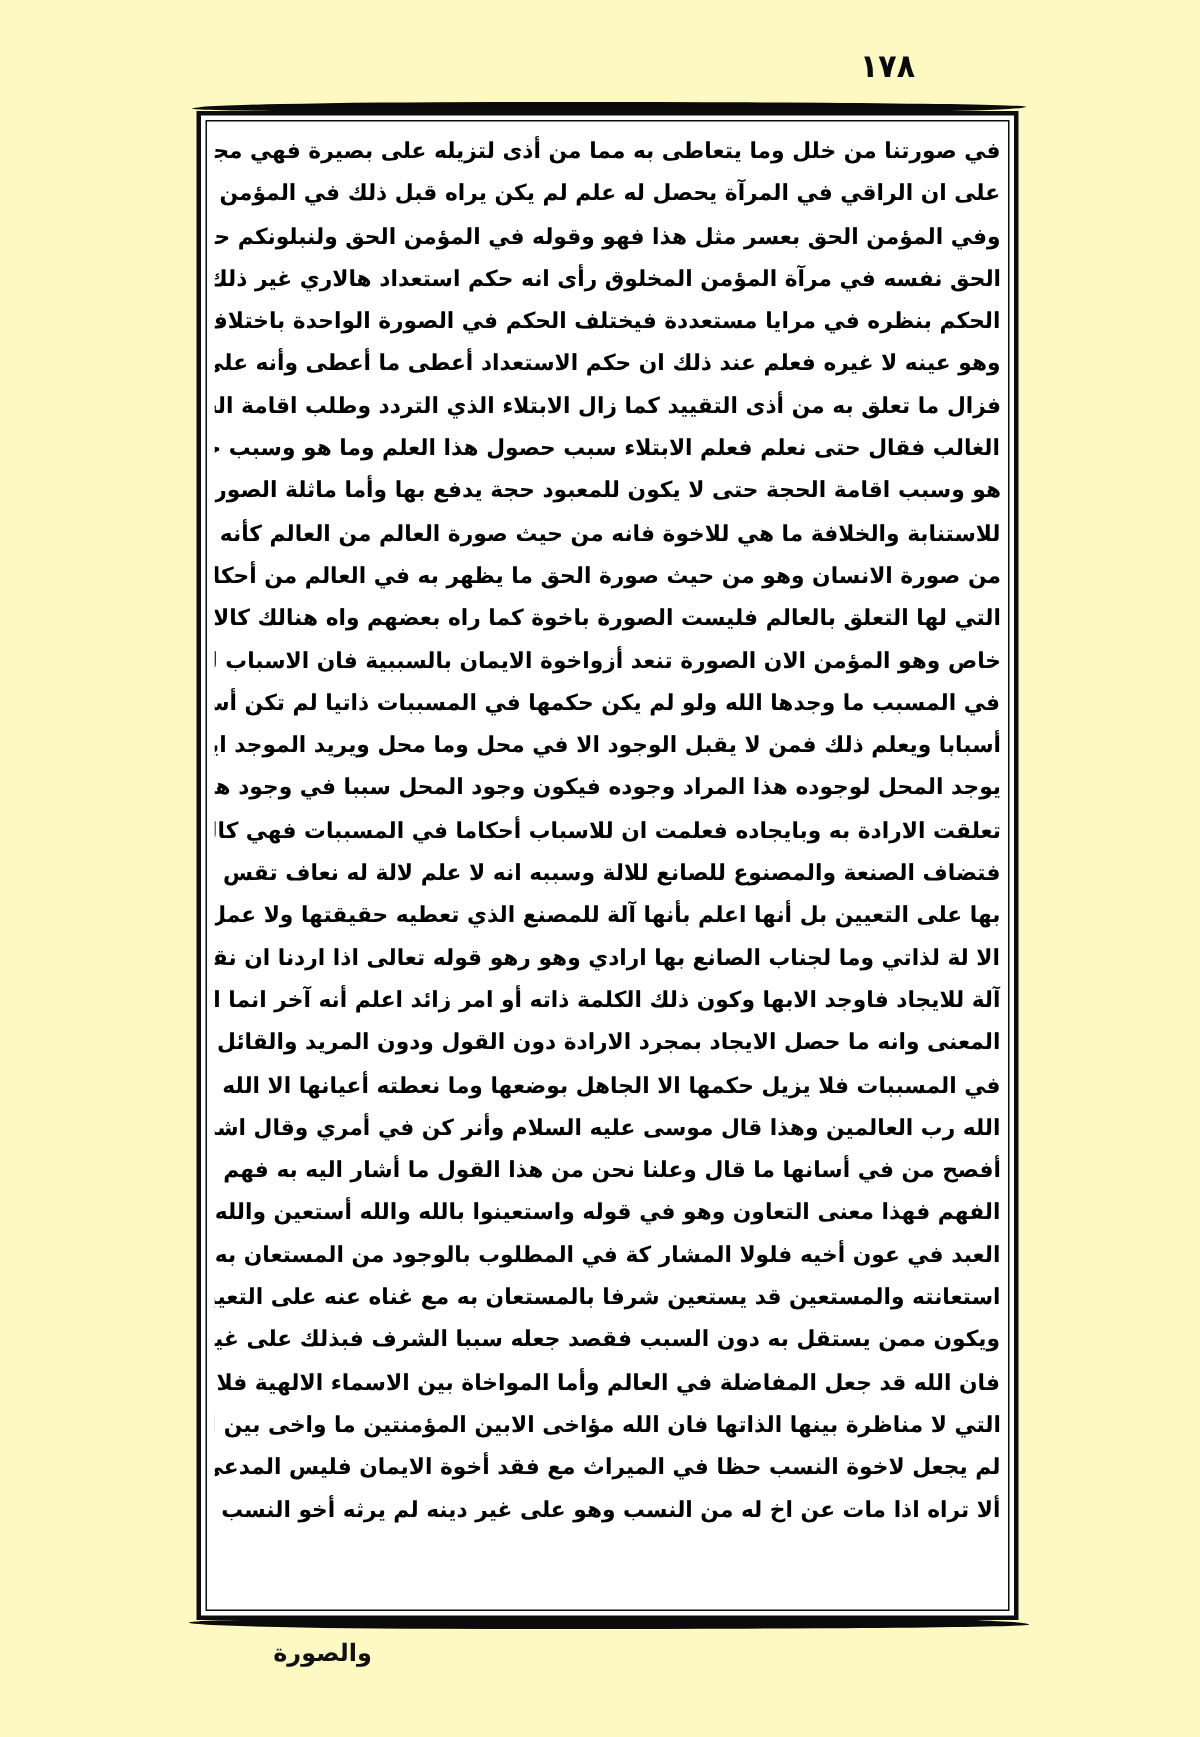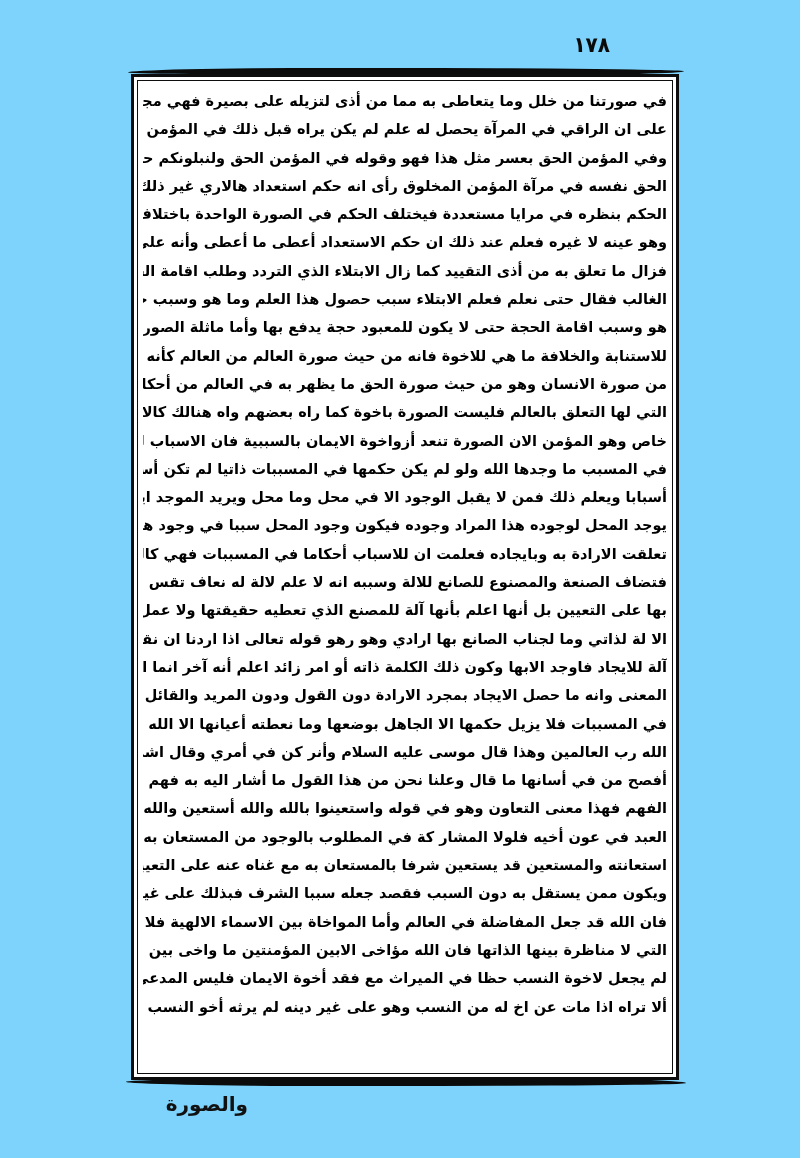--- a/index.html
+++ b/index.html
@@ -14,21 +14,21 @@
     position: relative;
     overflow: hidden;
     font-family: "DejaVu Sans", sans-serif;
     color: #000000;
   }
 
   
   #scan-page {
     position: absolute;
     inset: 0;
-    background: #7dd3fc;
+    background: #fef9c3;
   }
 
   
   #folio-number {
     position: absolute;
     top: 32px;
     right: 190px;
     font-family: "DejaVu Sans", sans-serif;
     font-size: 20px;
     font-weight: 700;
@@ -103,21 +103,21 @@
     transform: scaleY(1.02);
     overflow: hidden;
   }
 
   
   #catchword {
     position: absolute;
     top: 1092px;
     right: 552px;
     font-family: "DejaVu Sans", sans-serif;
-    font-size: 20px;
+    font-size: 16px;
     font-weight: 600;
     direction: rtl;
     color: #111111;
   }
 </style>
 </head>
 <body>
 
 <div id="scan-page">
 

